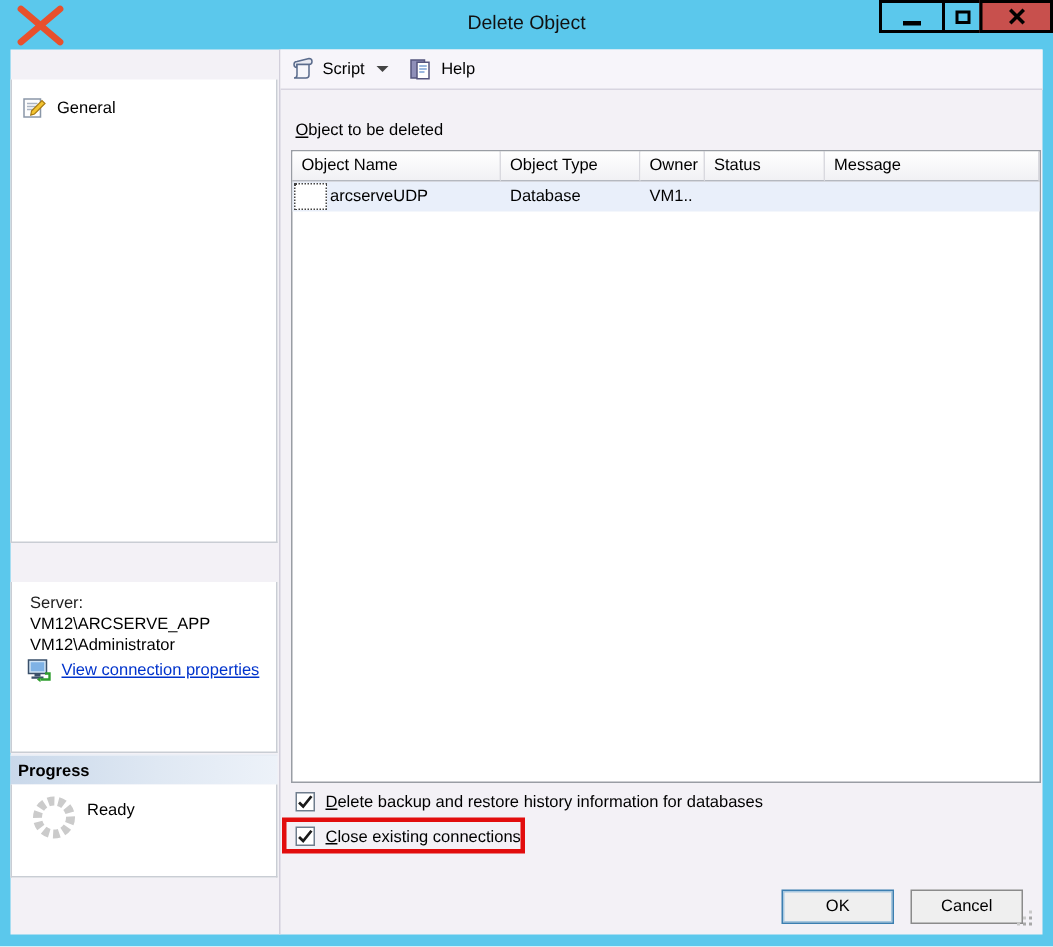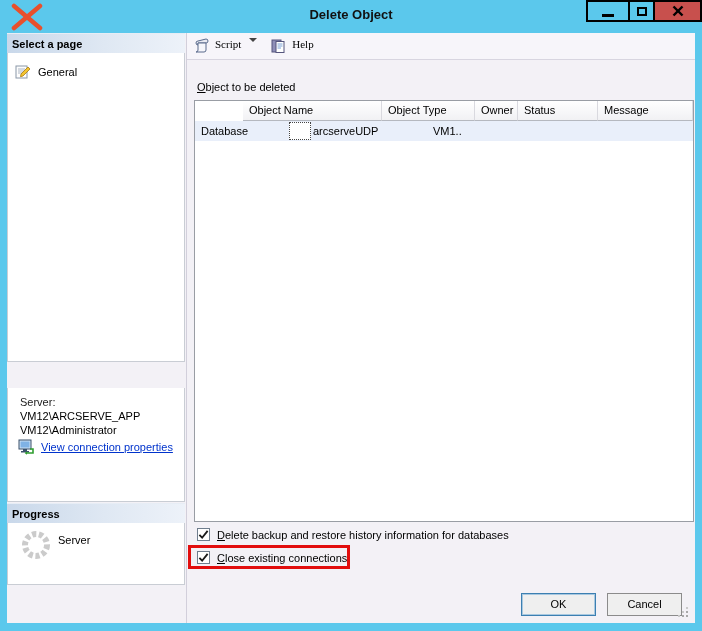--- a/index.html
+++ b/index.html
@@ -2,21 +2,21 @@
 <html><head>
 <meta charset="utf-8">
 <style>
   * { margin:0; padding:0; box-sizing:border-box; }
   html,body { background:#ffffff; }
   body { font-family:"Liberation Sans", sans-serif; font-size:11px; color:#000; }
 
   .window { position:relative; width:702px; height:631px; background:#5bc8ec; overflow:hidden; }
 
   
-  .titlebar { position:absolute; top:0; left:0; width:702px; height:20px;font-weight:bold; }
+  .titlebar { position:absolute; top:0; left:0; width:702px; height:20px; }
   .title { position:absolute; top:7px; left:0; width:100%; text-align:center; font-size:13px; color:#111; }
   .annot-x { position:absolute; top:3px; left:10px; }
   .win-controls { position:absolute; top:0; right:0; display:flex; }
   .tb-btn { height:22px; border:2px solid #000; background:#5bc8ec; display:flex; align-items:center; justify-content:center; margin-left:-2px; cursor:default; }
   .tb-btn.min { width:44px; }
   .tb-btn.max { width:27px; }
   .tb-btn.close { width:49px; background:#c8504d; }
   .glyph-min { display:block; width:12px; height:3px; background:#000; margin-top:8px; }
   .glyph-max { display:block; width:10px; height:9px; border:2px solid #000; }
 
@@ -39,28 +39,28 @@
   .conn-link-row { display:flex; align-items:center; gap:6px; margin:3px 0 0 10px; }
   .link { color:#0033cc; text-decoration:underline; cursor:pointer; }
   .hdr-prog { position:absolute; left:0; top:470px; width:178px; }
   .panel-prog { position:absolute; left:0; top:490px; width:178px; height:62px; }
   .spinner { position:absolute; left:12px; top:6px; }
   .ready { position:absolute; left:50px; top:11px; }
 
   
   .main { position:absolute; left:179px; top:0; width:509px; height:590px; border-left:1px solid #d2cfdb; }
   .toolbar { height:27px; background:#f7f5fa; border-bottom:1px solid #d8d5e0; display:flex; align-items:center; padding-left:7px; gap:14px; }
-  .tool-btn { display:flex; gap:5px; cursor:default;font-family:Liberation Serif, serif; }
+  .tool-btn { display:flex; align-items:center; gap:5px; cursor:default; }
   .dd-arrow { width:0; height:0; border-left:4px solid transparent; border-right:4px solid transparent; border-top:4px solid #444; margin-left:3px; }
 
   .obj-label { position:absolute; left:10px; top:48px; }
   .mnemonic { text-decoration:underline; }
 
   .grid { position:absolute; left:7px; top:67px; width:500px; height:422px; background:#fff; border:1px solid #999da4; }
-  .grid-head { display:flex; height:20px;margin-left:48px; }
+  .grid-head { display:flex; height:20px; }
   .gh-cell { background:linear-gradient(#ffffff,#f1f1f4); border-right:1px solid #d9d9df; border-bottom:1px solid #b5b8bf; line-height:19px; padding-left:6px; overflow:hidden; white-space:nowrap; cursor:default; }
   .c1 { width:139px; } .c2 { width:93px; } .c3 { width:43px; } .c4 { width:80px; } .c5 { flex:1; }
   .grid-row { display:flex; height:20px; background:#e9effa; cursor:default; }
   .gr-cell { line-height:20px; padding-left:6px; overflow:hidden; white-space:nowrap; }
   .gr-first { display:flex; align-items:center; padding-left:0; }
   .row-selector { width:22px; height:18px; margin:1px 2px 1px 1px; background:#fff; border:1px dotted #444; }
 
   .chk-row { position:absolute; display:flex; align-items:center; gap:7px; }
   .chk-row.r1 { left:10px; top:495px; }
   .chk-row.r2 { left:10px; top:518px; }
@@ -98,21 +98,20 @@
           <line x1="1.5" y1="1.5" x2="10.5" y2="10.5" stroke="#000" stroke-width="2.4"></line>
           <line x1="10.5" y1="1.5" x2="1.5" y2="10.5" stroke="#000" stroke-width="2.4"></line>
         </svg>
       </div>
     </div>
   </div>
 
   <div class="client">
 
     <div class="sidebar">
-      <div class="section-header hdr-pages">Select a page</div>
       <div class="panel panel-pages">
         <div class="page-item">
           <svg width="16" height="16" viewBox="0 0 16 16">
             <rect x="1" y="2" width="11" height="12" fill="#fdfdfd" stroke="#8a97a8"></rect>
             <line x1="3" y1="5" x2="10" y2="5" stroke="#aab4c2"></line>
             <line x1="3" y1="7" x2="10" y2="7" stroke="#aab4c2"></line>
             <line x1="3" y1="9" x2="8" y2="9" stroke="#aab4c2"></line>
             <polygon points="6,10 13,3 15,5 8,12 5.5,12.7" fill="#f4c430" stroke="#a87b12" stroke-width="0.8"></polygon>
           </svg>
           <span>General</span>
@@ -134,21 +133,21 @@
           </svg>
           <span class="link">View connection properties</span>
         </div>
       </div>
 
       <div class="section-header hdr-prog">Progress</div>
       <div class="panel panel-prog">
         <svg class="spinner" width="32" height="32" viewBox="0 0 32 32">
           <circle cx="16" cy="16" r="11" fill="none" stroke="#cbcbcb" stroke-width="6" stroke-dasharray="4.2 2.6"></circle>
         </svg>
-        <span class="ready">Server</span>
+        <span class="ready">Ready</span>
       </div>
     </div>
 
     <div class="main">
 
       <div class="toolbar">
         <div class="tool-btn">
           <svg width="16" height="16" viewBox="0 0 16 16">
             <path d="M4 3 q-2 0 -2 2 q0 2 2 2 l0 -2 8 0 q2 0 2 -2 q0 -2 -2 -2 z" fill="#e9eaf2" stroke="#5a6b8c" stroke-width="1"></path>
             <path d="M4 5 l8 0 0 7 q0 2 -2 2 l-8 0 q2 0 2 -2 z" fill="#f6f6fb" stroke="#5a6b8c" stroke-width="1"></path>
@@ -174,25 +173,25 @@
 
       <div class="grid">
         <div class="grid-head">
           <div class="gh-cell c1">Object Name</div>
           <div class="gh-cell c2">Object Type</div>
           <div class="gh-cell c3">Owner</div>
           <div class="gh-cell c4">Status</div>
           <div class="gh-cell c5">Message</div>
         </div>
         <div class="grid-row">
-          <div class="gr-cell c2">Database</div>
           <div class="gr-cell gr-first c1">
             <span class="row-selector"></span>
             <span>arcserveUDP</span>
           </div>
+          <div class="gr-cell c2">Database</div>
           <div class="gr-cell c3">VM1..</div>
           <div class="gr-cell c4"></div>
           <div class="gr-cell c5"></div>
         </div>
       </div>
 
       <div class="chk-row r1">
         <span class="checkbox">
           <svg width="11" height="11" viewBox="0 0 12 12">
             <polyline points="1.5,6.5 4.5,9.5 10.5,2" fill="none" stroke="#1a1a1a" stroke-width="2"></polyline>

